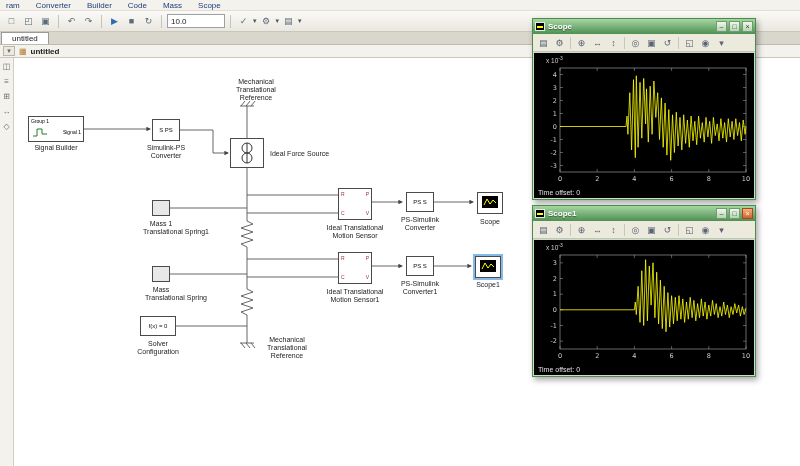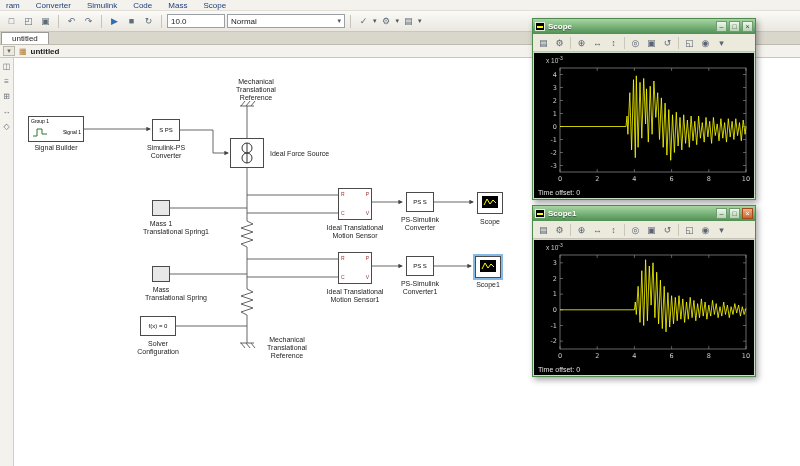--- a/index.html
+++ b/index.html
@@ -88,43 +88,39 @@
   svg text { font-family:"DejaVu Sans", sans-serif; }
 </style>
 </head>
 <body>
 
 <div class="app">
 
   <div class="menubar">
     <span class="menu-item">ram</span>
     <span class="menu-item">Converter</span>
-    <span class="menu-item">Simulink</span>
+    <span class="menu-item">Builder</span>
     <span class="menu-item">Code</span>
     <span class="menu-item">Mass</span>
     <span class="menu-item">Scope</span>
   </div>
 
   <div class="toolbar">
     <span class="tbtn">□</span>
     <span class="tbtn">◰</span>
     <span class="tbtn">▣</span>
     <span class="tsep"></span>
     <span class="tbtn">↶</span>
     <span class="tbtn">↷</span>
     <span class="tsep"></span>
     <span class="tbtn run">▶</span>
     <span class="tbtn">■</span>
     <span class="tbtn">↻</span>
     <span class="tsep"></span>
     <input class="tfield" value="10.0" style="">
-    <div class="tselect">
-      <span>Normal</span>
-      <span class="caret">▾</span>
-    </div>
     <span class="tsep"></span>
     <span class="tbtn">✓</span>
     <span class="caret">▾</span>
     <span class="tbtn">⚙</span>
     <span class="caret">▾</span>
     <span class="tbtn">▤</span>
     <span class="caret">▾</span>
   </div>
 
   <div class="tabbar">

